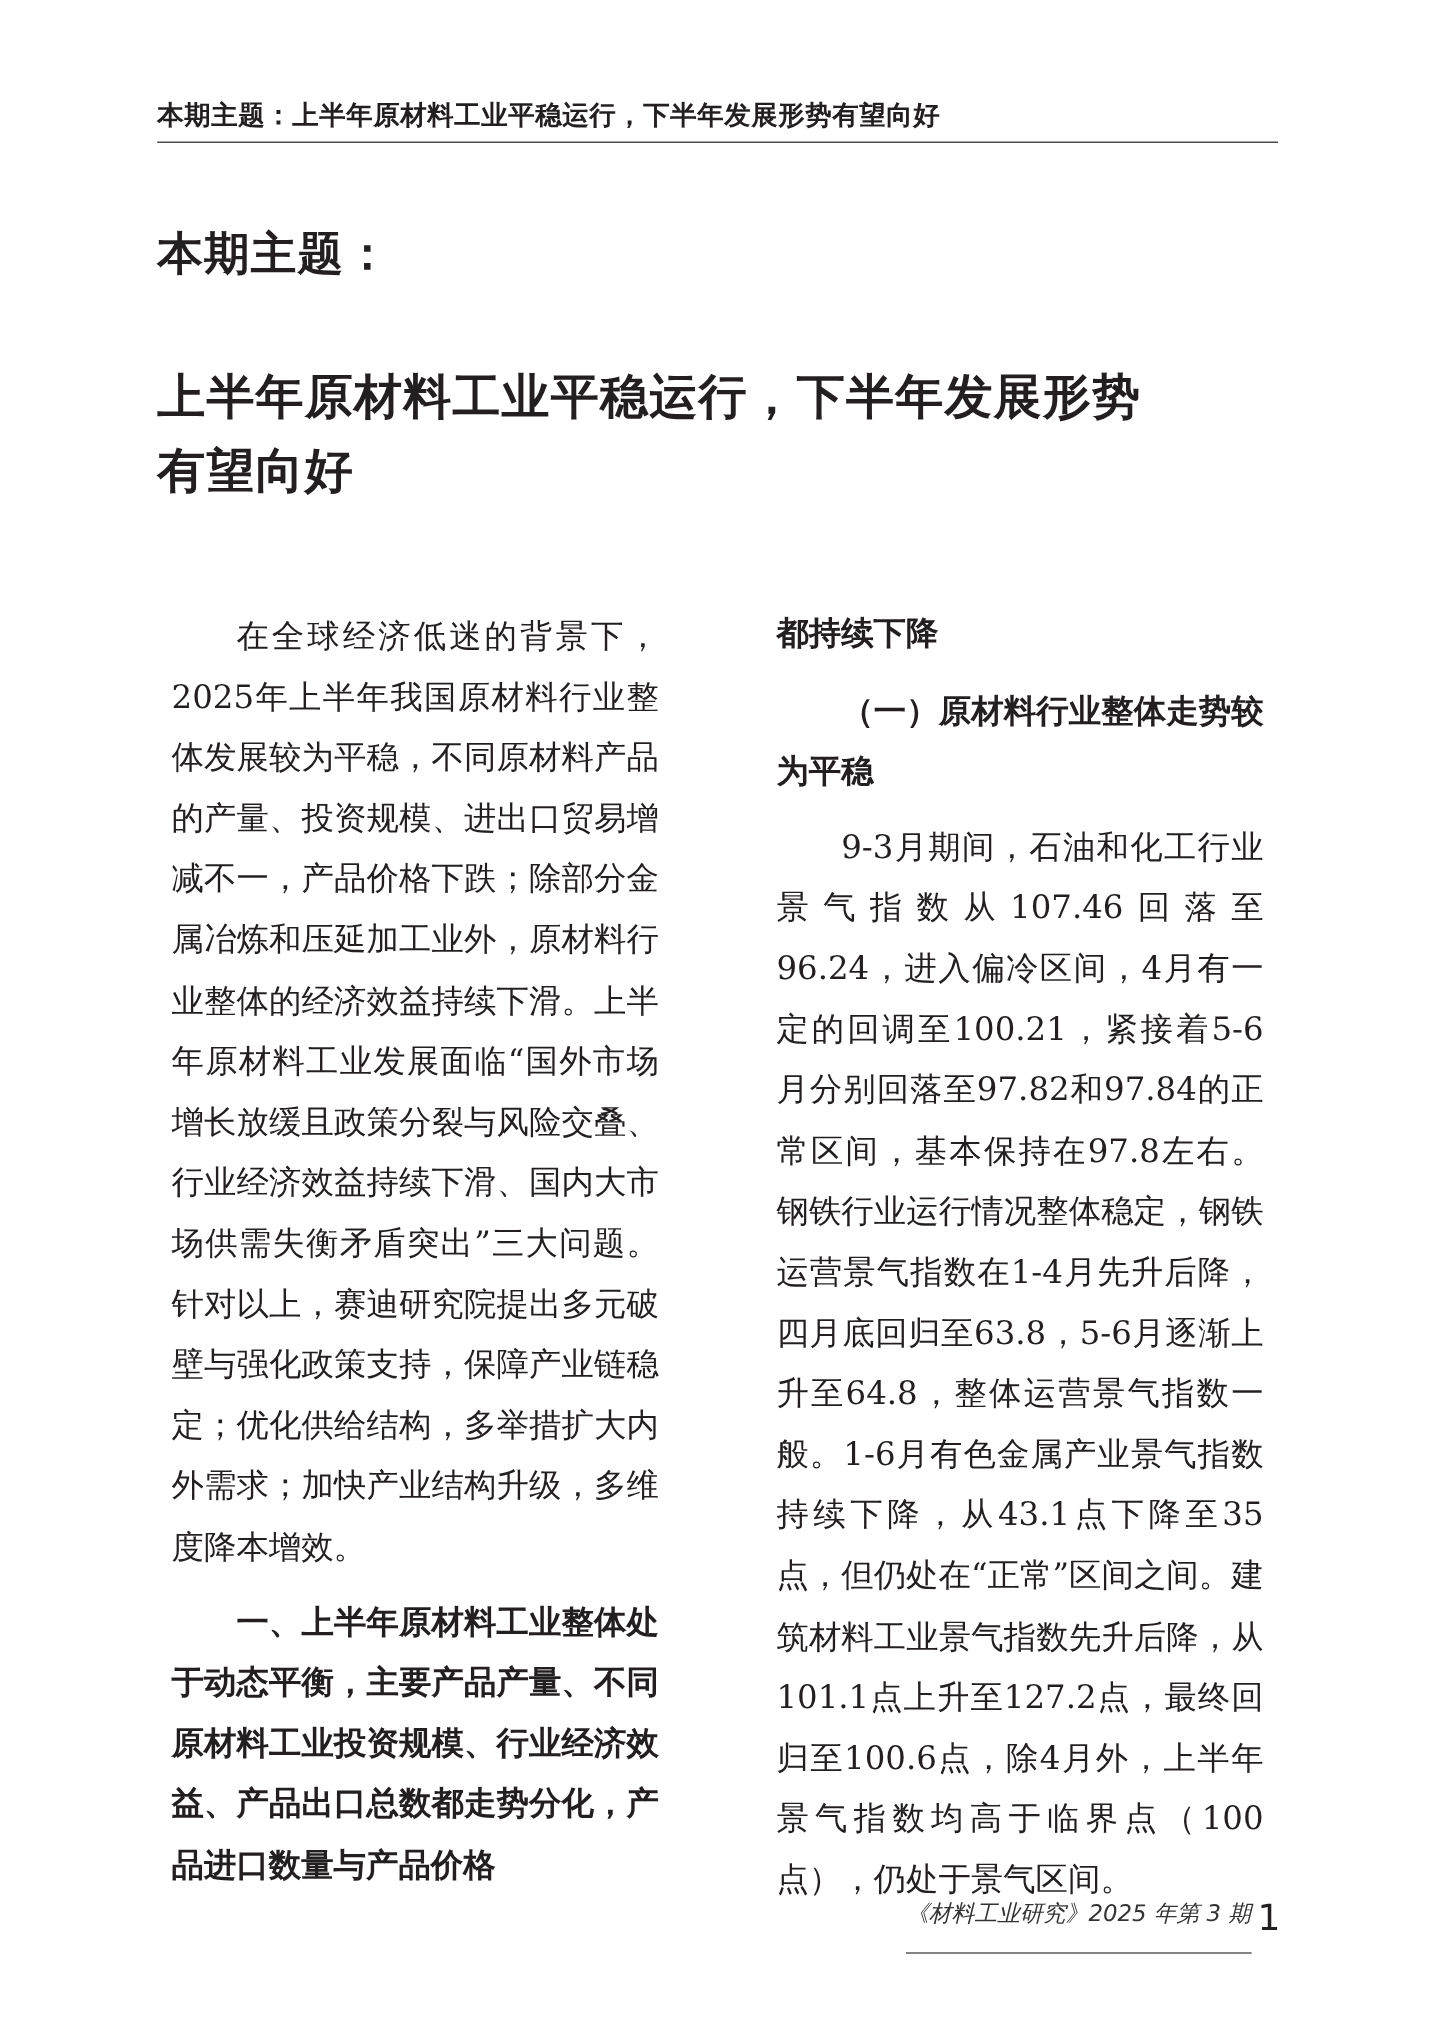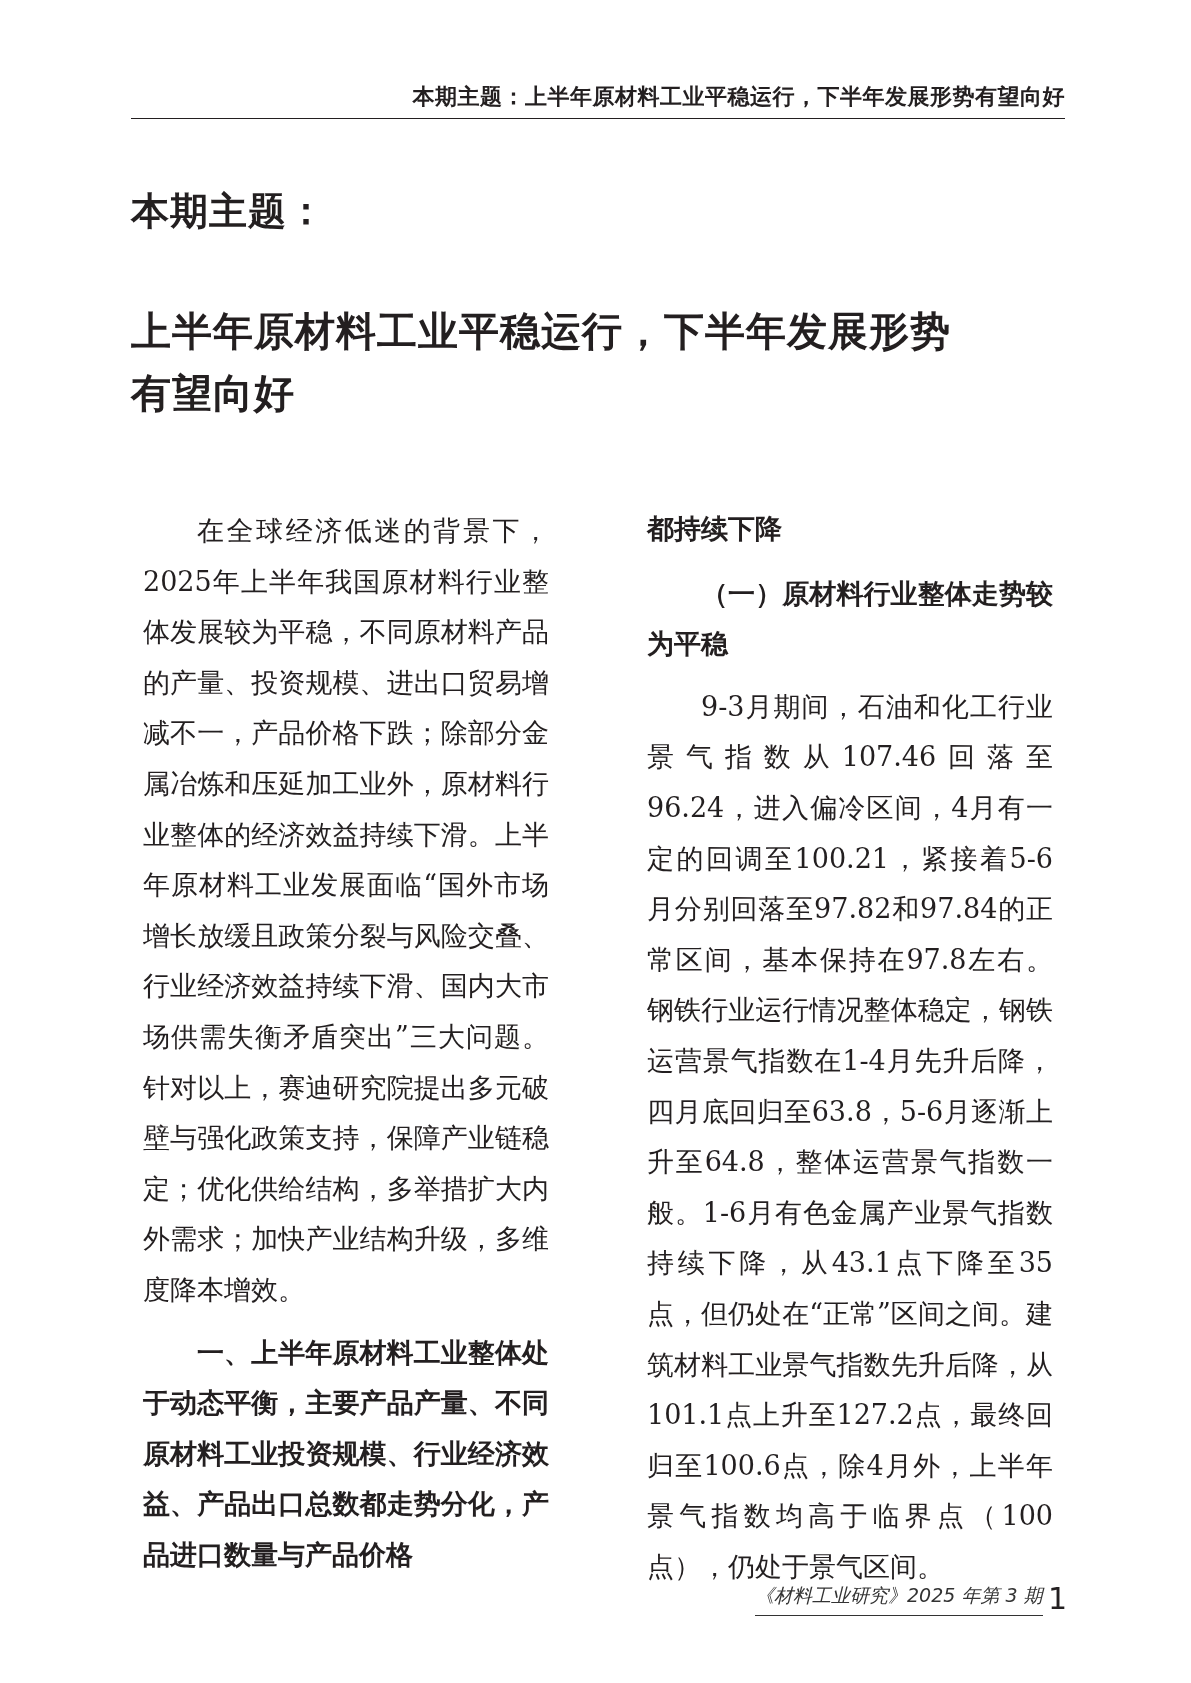--- a/index.html
+++ b/index.html
@@ -1,33 +1,33 @@
 <!DOCTYPE html>
 <html><head>
 <meta charset="utf-8">
 <style>
   html,body{margin:0;padding:0;background:#ffffff;}
   body{width:1191px;height:1683px;position:relative;overflow:hidden;color:#231f20;
        font-family:"DejaVu Serif","Liberation Serif",serif;}
-  .running-header{position:absolute;left:131px;top:82px;width:934px;text-align:right;
+  .running-header{position:absolute;left:131px;top:82px;width:934px;
        font-family:"DejaVu Sans","Liberation Sans",sans-serif;font-weight:bold;font-size:22px;
        letter-spacing:0.5px;line-height:30px;}
   .header-rule{position:absolute;left:131px;top:118px;width:934px;height:0;border-top:1.5px solid #231f20;}
   .section-label{position:absolute;left:131px;top:188px;font-family:"DejaVu Sans","Liberation Sans",sans-serif;
        font-weight:bold;font-size:38px;line-height:46px;letter-spacing:1px;}
   .article-title{position:absolute;left:131px;top:300px;width:934px;
        font-family:"DejaVu Serif","Liberation Serif",serif;font-weight:bold;font-size:40px;line-height:62px;letter-spacing:1px;}
   .col{position:absolute;top:494px;width:430px;font-size:27px;line-height:50.6px;text-align:justify;}
   .col-left{left:131px;}
   .col-right{left:635px;}
   .p{margin:12px;text-indent:2em;}
   .p.noindent{text-indent:0;font-family:Liberation Mono, monospace;}
   .bold{font-weight:bold;}
   .footer{position:absolute;left:755px;top:1582px;font-family:"DejaVu Sans","Liberation Sans",sans-serif;
-       font-style:italic;font-size:19px;color:#333;line-height:26px;padding-bottom:7px;border-bottom:1.5px solid #333;}
+       font-style:italic;font-size:19px;color:#333;line-height:26px;padding-bottom:19px;border-bottom:1.5px solid #333;}
   .page-number{position:absolute;left:1048px;top:1582px;font-family:"DejaVu Sans","Liberation Sans",sans-serif;
        font-size:30px;line-height:34px;color:#231f20;}
 </style>
 </head>
 <body>
 
 <div class="running-header">本期主题：上半年原材料工业平稳运行，下半年发展形势有望向好</div>
 <div class="header-rule"></div>
 
 <div class="section-label">本期主题：</div>

